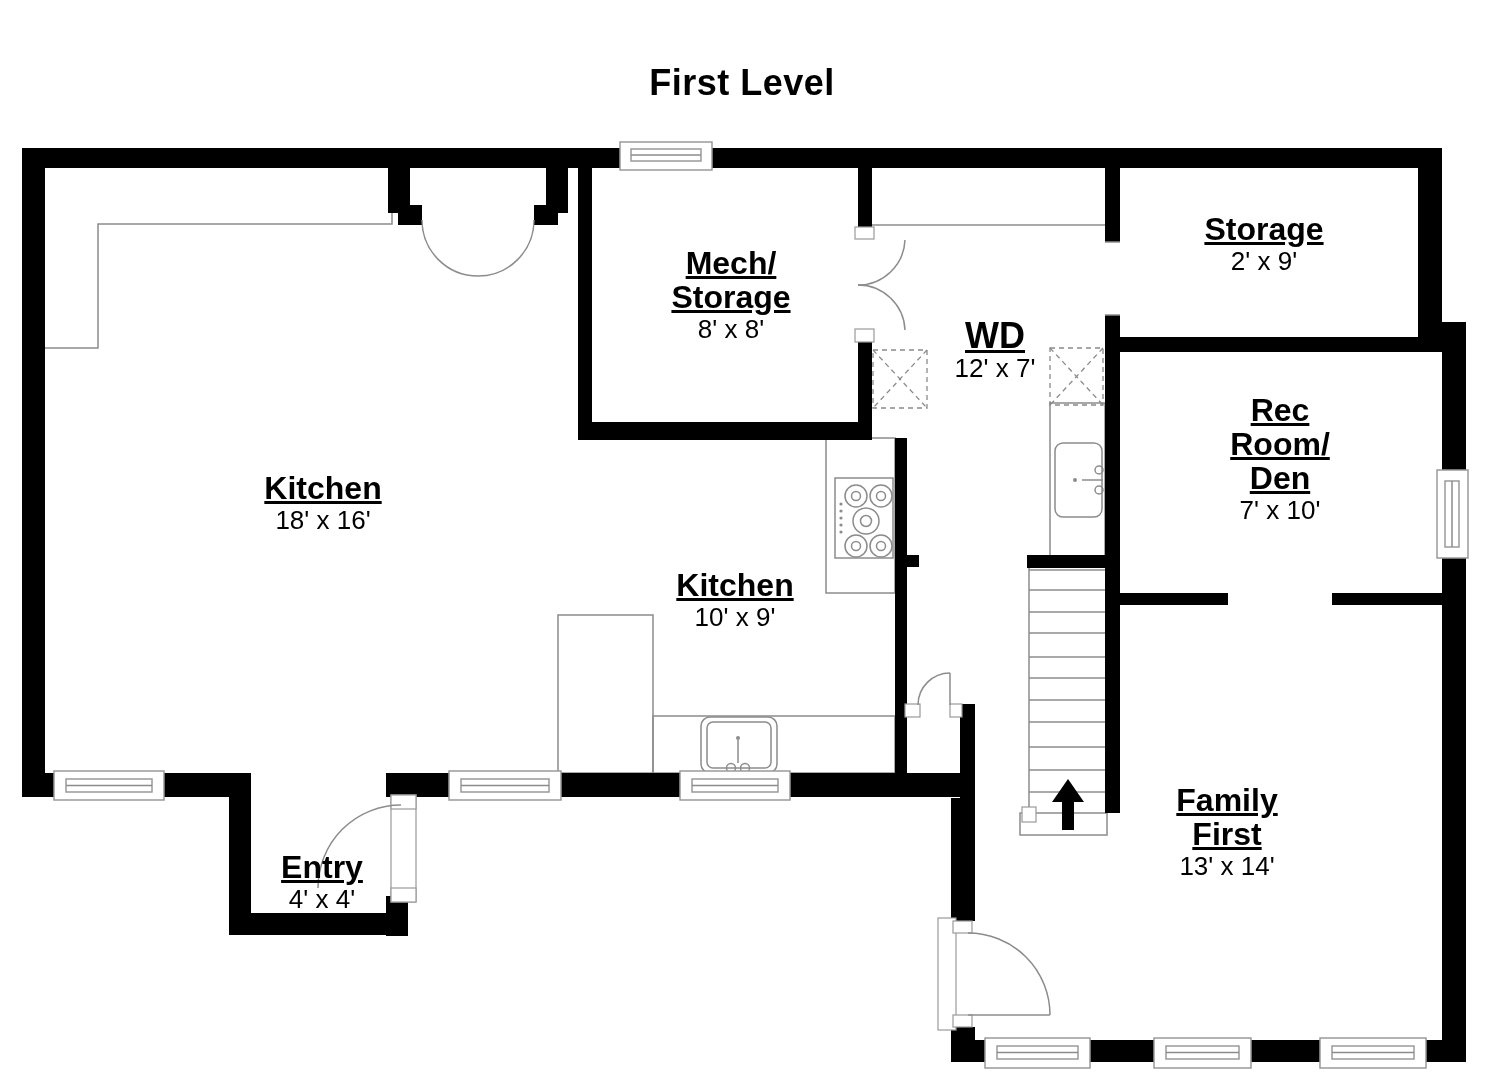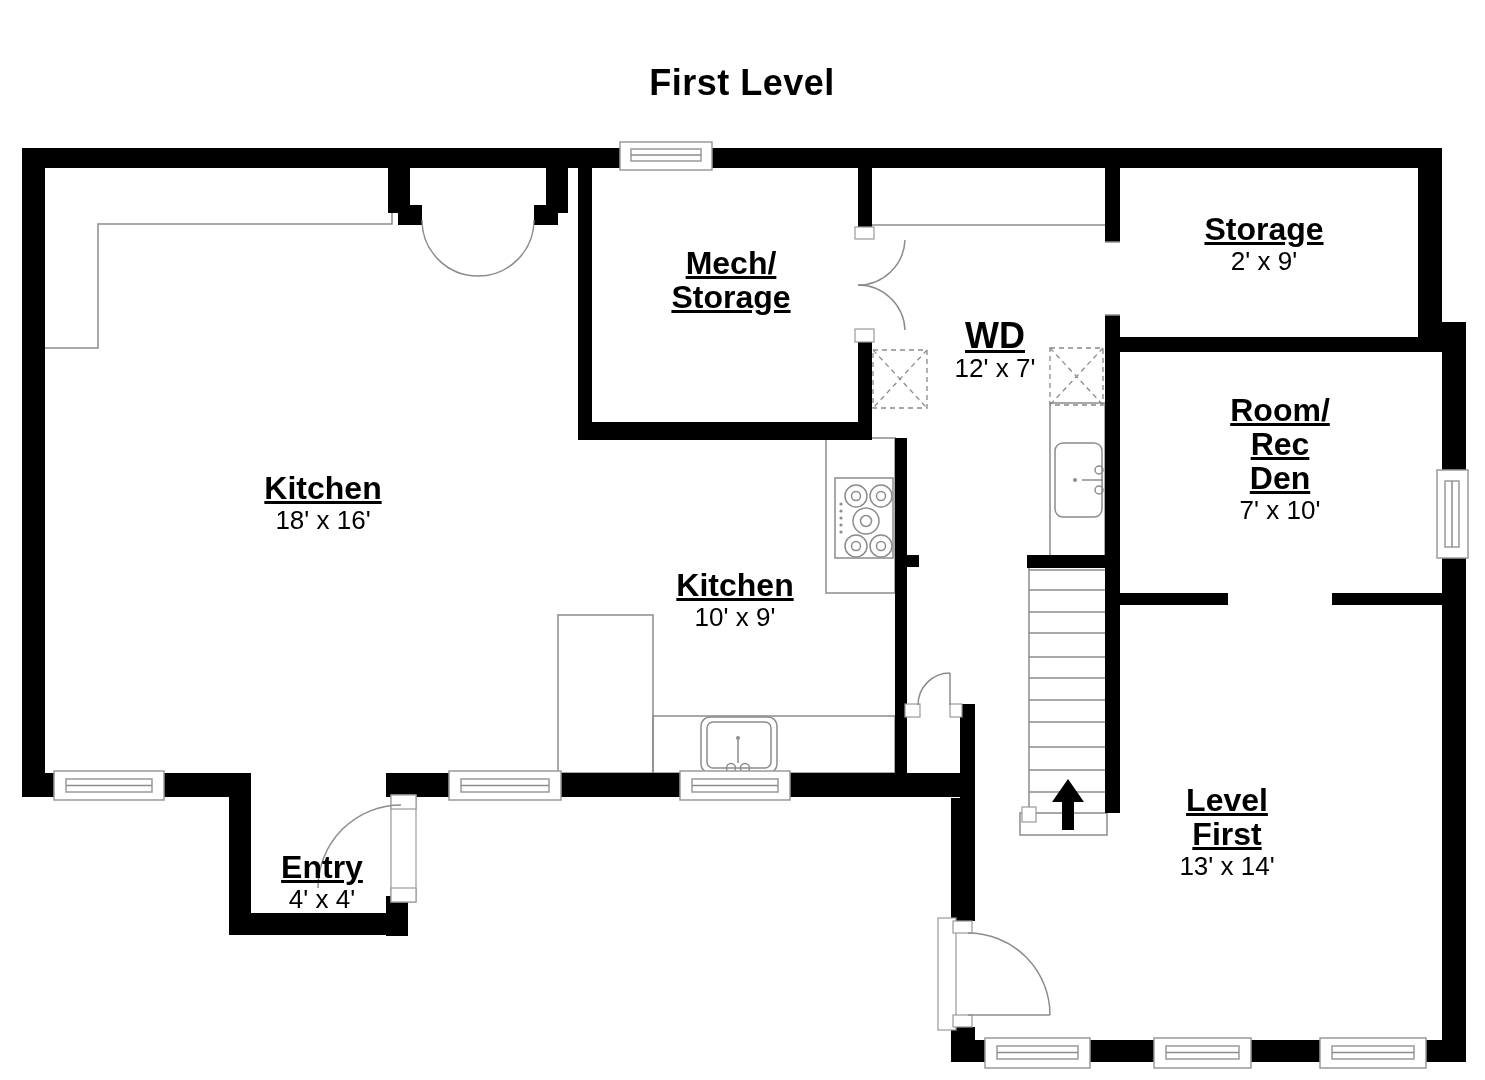--- a/index.html
+++ b/index.html
@@ -250,49 +250,50 @@
   <div class="plan-title" style="left:542px;top:62px;">First Level</div>
 
   <div class="room-label" style="left:203px;top:471px;">
     <div class="rname">Kitchen</div>
     <div class="rdims">18' x 16'</div>
   </div>
 
   <div class="room-label" style="left:611px;top:246px;">
     <div class="rname">Mech/</div>
     <div class="rname">Storage</div>
+    <div class="rdims">8' x 8'</div>
   </div>
 
   <div class="room-label" style="left:1144px;top:212px;">
     <div class="rname">Storage</div>
     <div class="rdims">2' x 9'</div>
   </div>
 
   <div class="room-label" style="left:875px;top:319px;">
     <div class="rname big">WD</div>
     <div class="rdims">12' x 7'</div>
   </div>
 
   <div class="room-label" style="left:1160px;top:393px;">
+    <div class="rname">Rec</div>
     <div class="rname">Room/</div>
-    <div class="rname">Rec</div>
     <div class="rname">Den</div>
     <div class="rdims">7' x 10'</div>
   </div>
 
   <div class="room-label" style="left:615px;top:568px;">
     <div class="rname">Kitchen</div>
     <div class="rdims">10' x 9'</div>
   </div>
 
 
   <div class="room-label" style="left:202px;top:850px;">
     <div class="rname">Entry</div>
     <div class="rdims">4' x 4'</div>
   </div>
 
   <div class="room-label" style="left:1107px;top:783px;">
-    <div class="rname">Level</div>
+    <div class="rname">Family</div>
     <div class="rname">First</div>
     <div class="rdims">13' x 14'</div>
   </div>
 
 </div>
 
 </body></html>

